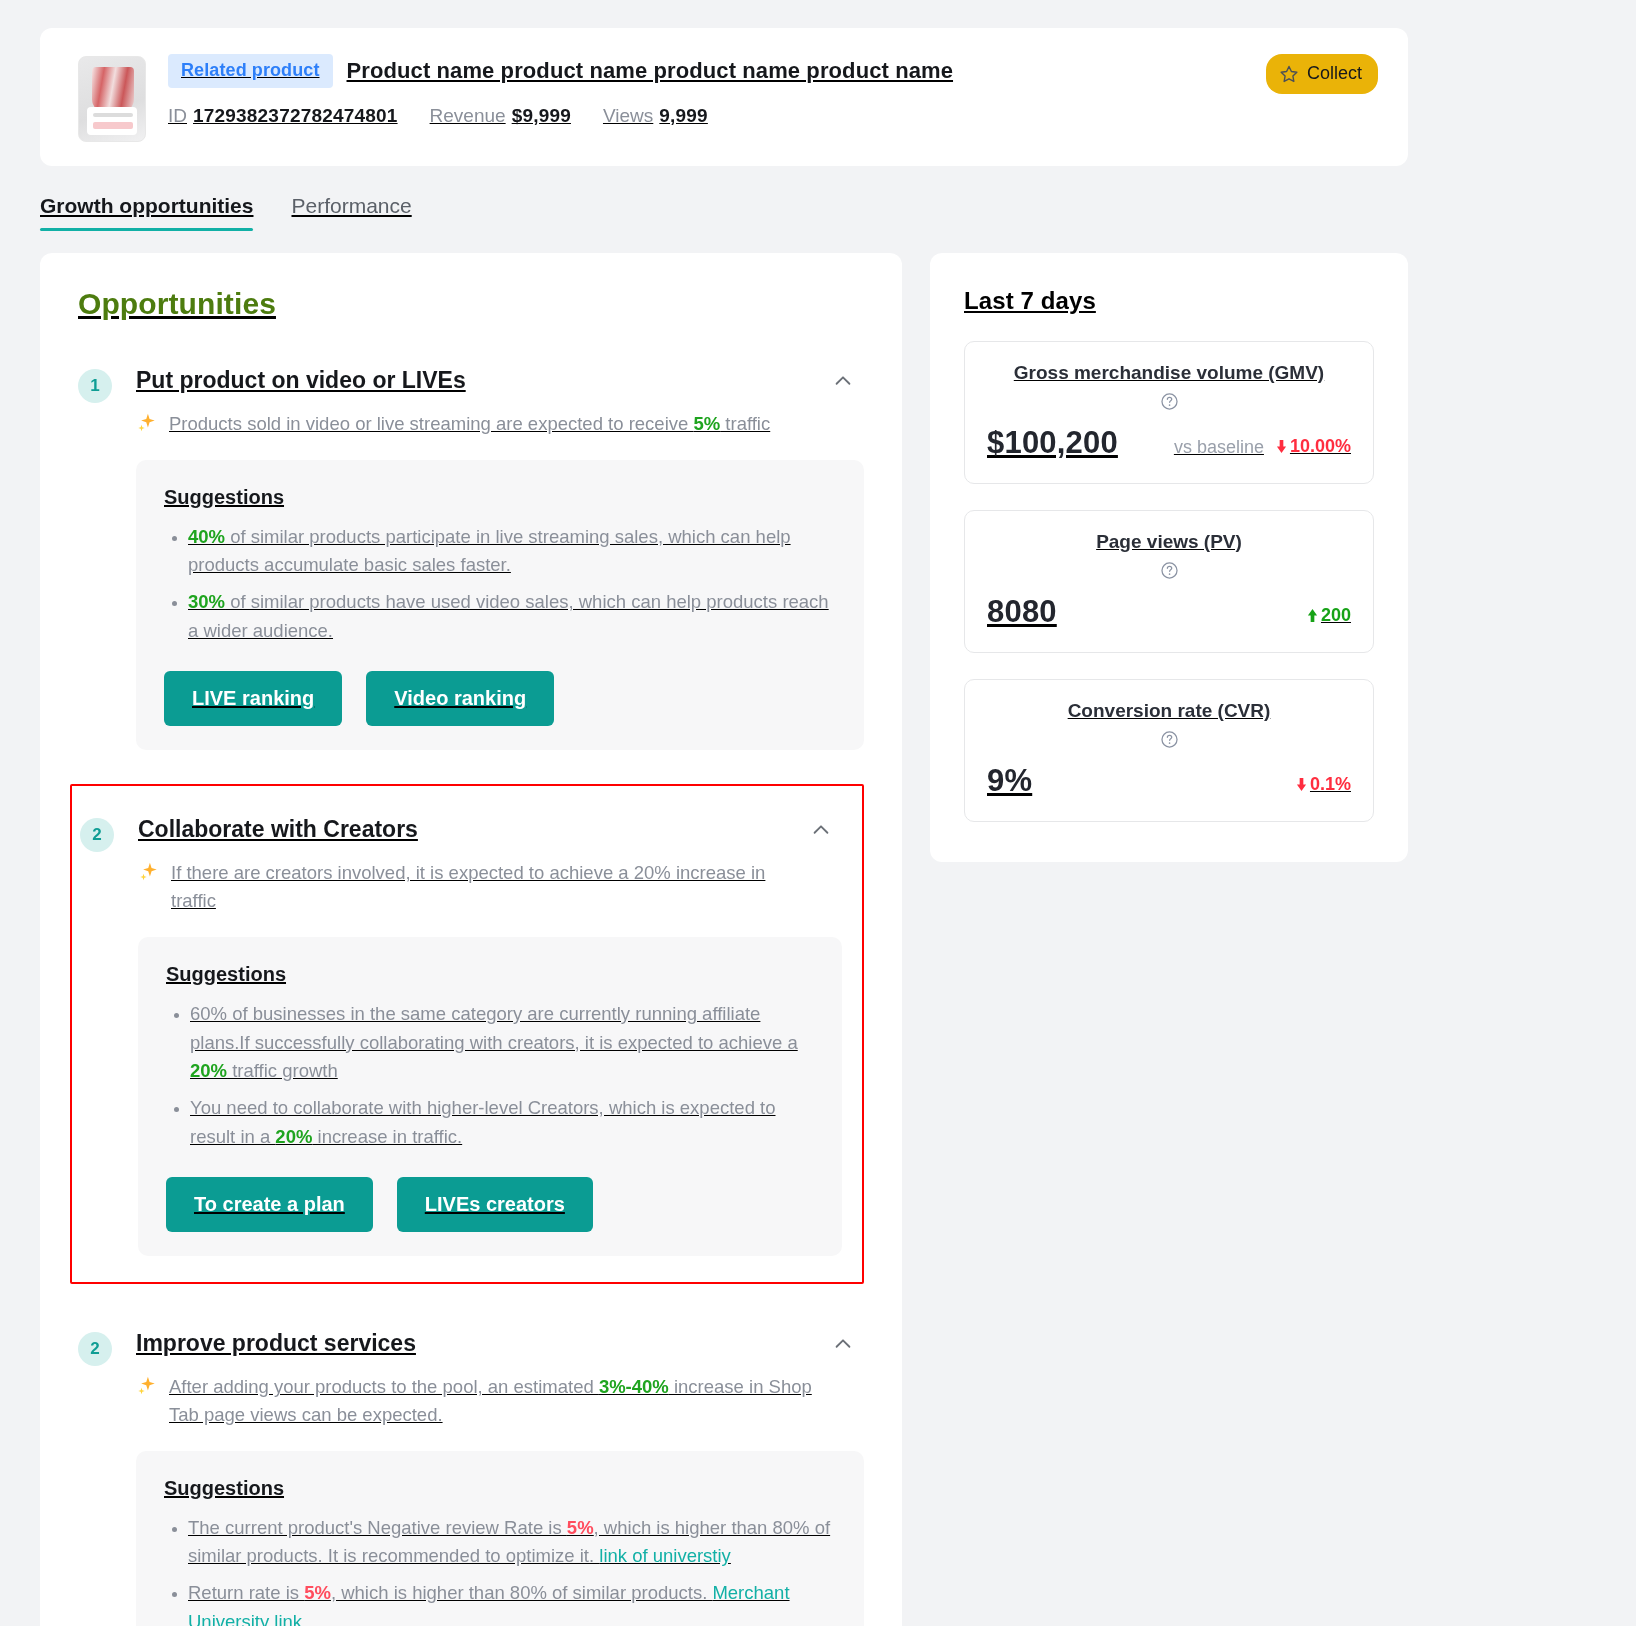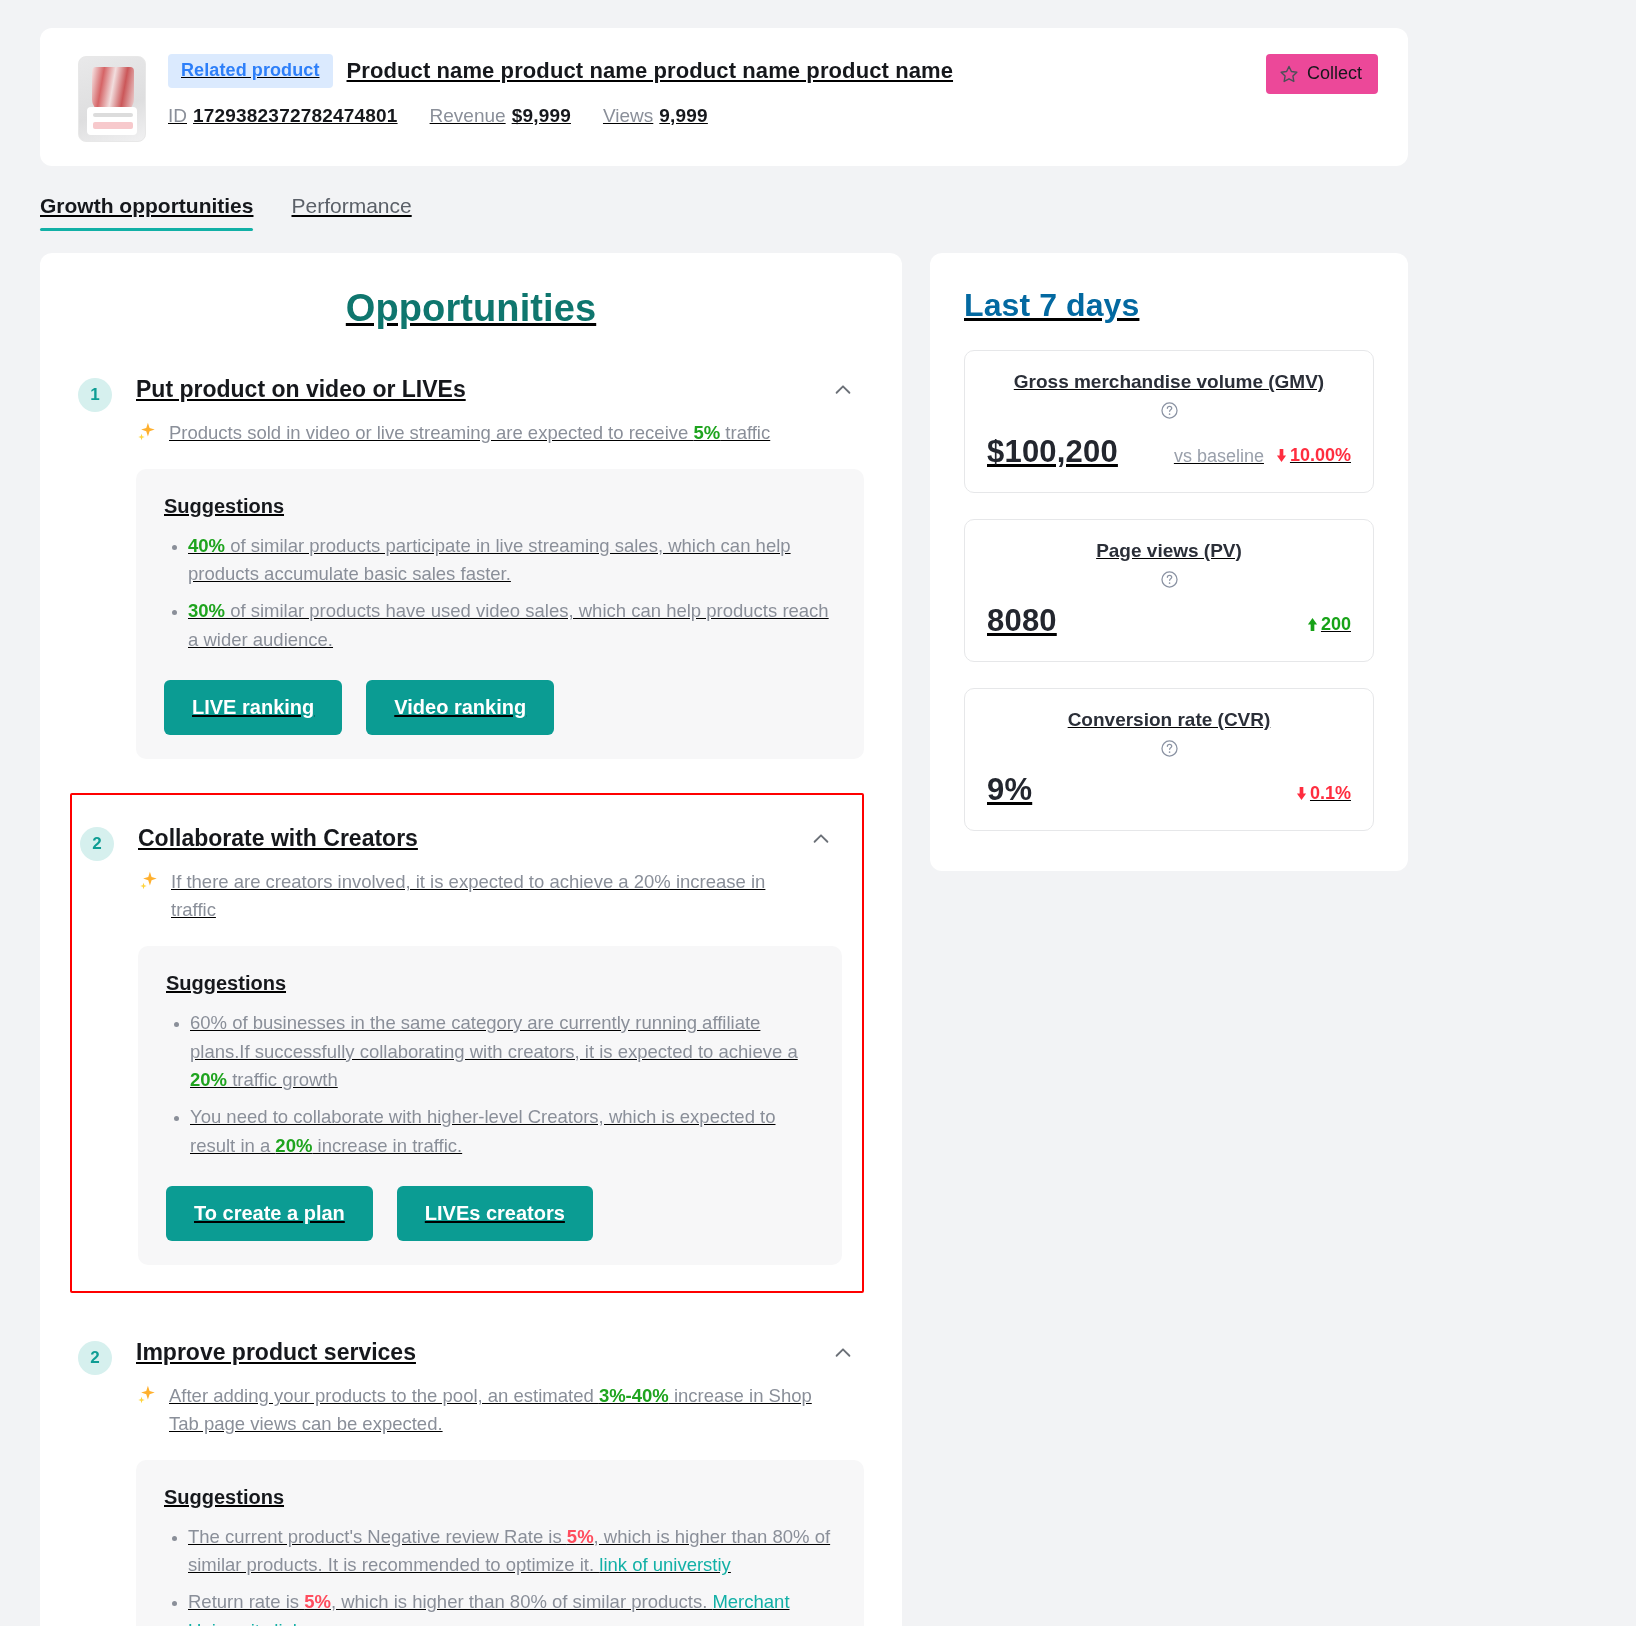--- a/index.html
+++ b/index.html
@@ -48,40 +48,40 @@
     padding: 6px 13px 7px 13px; border-radius: 4px; letter-spacing: .1px;
   }
   .product-title { font-size: 22px; font-weight: 700; color: #16181c; letter-spacing: .1px; }
   .meta-row { margin-top: 17px; display: flex; align-items: baseline; gap: 6px; font-size: 19px; }
   .meta-label { color: #8a8f99; }
   .meta-val { color: #16181c; font-weight: 600; letter-spacing: .2px; }
   .meta-gap { display: inline-block; width: 20px; }
 
   .collect-btn {
     position: absolute; right: 30px; top: 26px;
-    background: #ec4899; border: none; border-radius: 4px;
+    background: #eab308; border: none; border-radius: 16px;
     padding: 9px 16px 10px 13px; display: flex; align-items: center; gap: 8px;
     font-size: 18px; color: #16181c; cursor: pointer;
   }
   .star { width: 20px; height: 20px; display: block; }
 
   
   .tabs { display: flex; gap: 38px; padding: 28px 0 0 0; margin-left: 0; }
   .tab { font-size: 21px; color: #5b6068; padding-bottom: 13px; cursor: pointer; position: relative; }
   .tab.active { color: #16181c; font-weight: 700; }
   .tab.active::after {
     content: ""; position: absolute; left: 0; right: 0; bottom: 0; height: 3px; background: #12b0a6; border-radius: 2px;
   }
 
   
   .columns { display: flex; gap: 28px; margin-top: 22px; align-items: flex-start; }
   .left-col { flex: 1 1 auto; background: #fff; border-radius: 12px; padding: 34px 38px 40px 38px; min-height: 1340px; }
   .right-col { width: 478px; flex: 0 0 478px; background: #fff; border-radius: 12px; padding: 34px 34px 40px 34px; }
 
-  .sec-title { font-size: 38px; font-weight: 700; color: #0f766e; letter-spacing: .1px; text-align: center; }
+  .sec-title { font-size: 30px; font-weight: 700; color: #4d7c0f; letter-spacing: .1px; }
 
   
   .opp { position: relative; padding-left: 58px; margin-top: 46px; }
   .opp.highlighted {
     border: 2px solid #ff0000; border-radius: 2px;
     margin-left: -8px; padding: 30px 20px 26px 66px; margin-top: 34px;
   }
   .num-badge {
     position: absolute; left: 0; top: 2px; width: 34px; height: 34px; border-radius: 50%;
     background: #d6f0ee; color: #0f9d94; font-size: 17px; font-weight: 600;
@@ -106,21 +106,21 @@
   .sugg-list li::marker { color: #8a8f99; font-size: 15px; }
 
   .btn-row { display: flex; gap: 24px; margin-top: 26px; }
   .btn-primary {
     background: #0b9c93; color: #fff; border: none; border-radius: 6px;
     font-size: 20px; font-weight: 700; padding: 16px 28px; cursor: pointer;
     font-family: "Liberation Sans", sans-serif;
   }
 
   
-  .panel-title { font-size: 32px; font-weight: 700; color: #0369a1; letter-spacing: .1px; }
+  .panel-title { font-size: 24px; font-weight: 700; color: #000000; letter-spacing: .1px; }
   .metric-card {
     border: 1px solid #e6e7e9; border-radius: 10px; padding: 20px 22px 22px 22px; margin-top: 26px;
   }
   .metric-label { font-size: 19px; font-weight: 600; color: #2b2f38; display: flex; align-items: center; gap: 8px; flex-direction: column; }
   .qmark { width: 19px; height: 19px; flex: 0 0 auto; }
   .metric-row { display: flex; align-items: baseline; justify-content: space-between; margin-top: 14px; }
   .metric-value { font-size: 31px; font-weight: 700; color: #23262e; letter-spacing: .2px; }
   .metric-delta { display: flex; align-items: baseline; gap: 12px; font-size: 18px; }
   .vs { color: #9aa0ab; font-size: 18px; }
   .delta-down { color: #ff2d3f; font-weight: 700; display: inline-flex; align-items: center; gap: 3px; }

